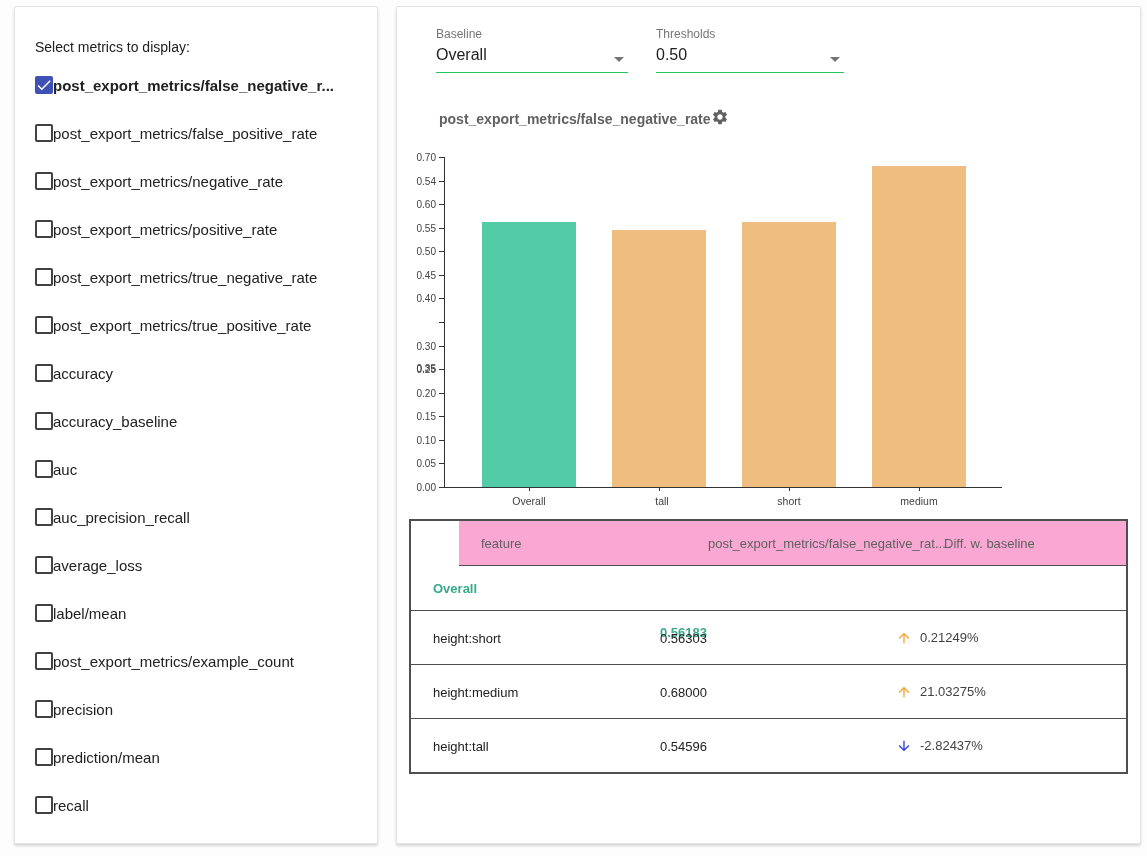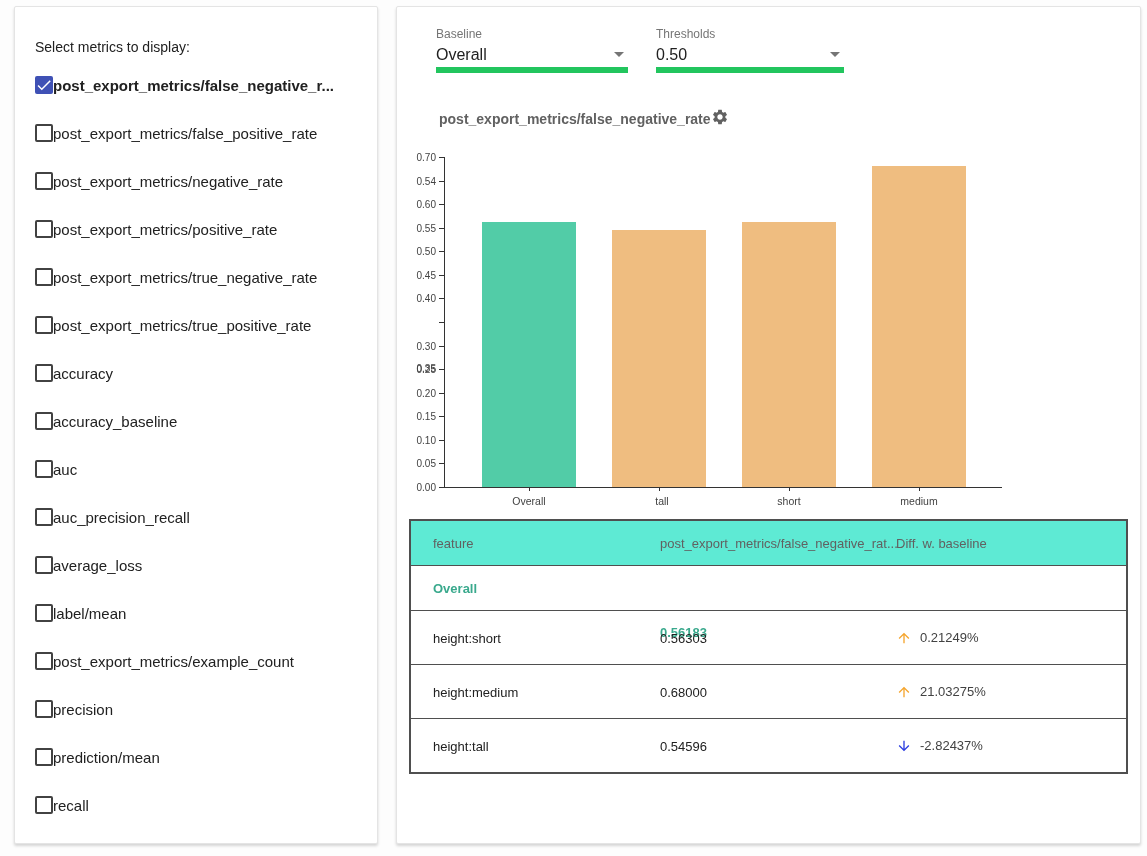--- a/index.html
+++ b/index.html
@@ -19,42 +19,42 @@
   
   .sidebar-title{position:absolute;left:20px;top:32px;font-size:14px;color:#212121;}
   .metric-item{position:absolute;left:20px;height:24px;display:flex;align-items:center;gap:0;cursor:pointer;}
   .checkbox{width:18px;height:18px;box-sizing:border-box;border:2px solid #424242;border-radius:2px;flex:none;background:#fff;}
   .checkbox.on{border:none;}
   .checkbox.on svg{display:block;width:18px;height:18px;}
   .metric-label{font-size:15px;color:#212121;white-space:nowrap;}
   .metric-item.checked .metric-label{font-weight:bold;}
 
   
-  .dd{position:absolute;top:20px;height:46px;border-bottom:6px solid #22c55e;box-sizing:border-box;cursor:pointer;}
+  .dd{position:absolute;top:20px;height:46px;border-bottom:1px solid #22c55e;box-sizing:border-box;cursor:pointer;}
   .dd-label{font-size:12px;color:#757575;}
   .dd-value{font-size:16px;color:#212121;margin-top:5px;}
   .dd-arrow{position:absolute;right:4px;bottom:10px;width:0;height:0;
     border-left:5px solid transparent;border-right:5px solid transparent;border-top:5px solid #757575;}
 
   
   .chart-title{position:absolute;left:42px;top:104px;font-size:14px;font-weight:bold;color:#616161;}
   .gear-btn{position:absolute;left:314px;top:101px;width:18px;height:18px;cursor:pointer;}
   .gear-btn svg{display:block;width:18px;height:18px;fill:#616161;}
   .plot{position:absolute;left:47px;top:150px;width:557px;height:330px;
     border-left:1px solid #333;border-bottom:1px solid #333;box-sizing:content-box;}
   .ylabels{position:absolute;left:0;top:150px;width:41px;height:332px;}
   .ylabel{position:absolute;right:2px;transform:translateY(-50%);font-size:10px;color:#424242;}
   .ytick{position:absolute;left:-6px;width:5px;height:1px;background:#333;}
   .xtick{position:absolute;top:330px;width:1px;height:4px;background:#333;}
   .xlabel{position:absolute;top:338px;transform:translateX(-50%);font-size:10.5px;color:#424242;}
   .bar{position:absolute;bottom:0;}
 
   
   .mtable{position:absolute;left:12px;top:512px;width:719px;border:2px solid #4f4f4f;background:#fff;box-sizing:border-box;}
-  .thead{position:relative;height:44px;background:#5eead4;border-bottom:1px solid #4f4f4f;}
+  .thead{position:relative;height:44px;background:#f9a8d4;border-bottom:1px solid #4f4f4f;margin-left:48px;}
   .th{position:absolute;top:15px;font-size:13px;color:#616161;white-space:nowrap;}
   .trow{position:relative;}
   .trow + .trow{border-top:1px solid #4f4f4f;}
   .td{position:absolute;top:50%;transform:translateY(-50%);font-size:13px;color:#212121;white-space:nowrap;}
   .td-diff{display:flex;align-items:center;gap:8px;}
   .td-diff svg{display:block;width:16px;height:16px;}
   .c1{left:22px;} .c2{left:249px;} .c3{left:485px;}
 </style>
 </head>
 <body>

